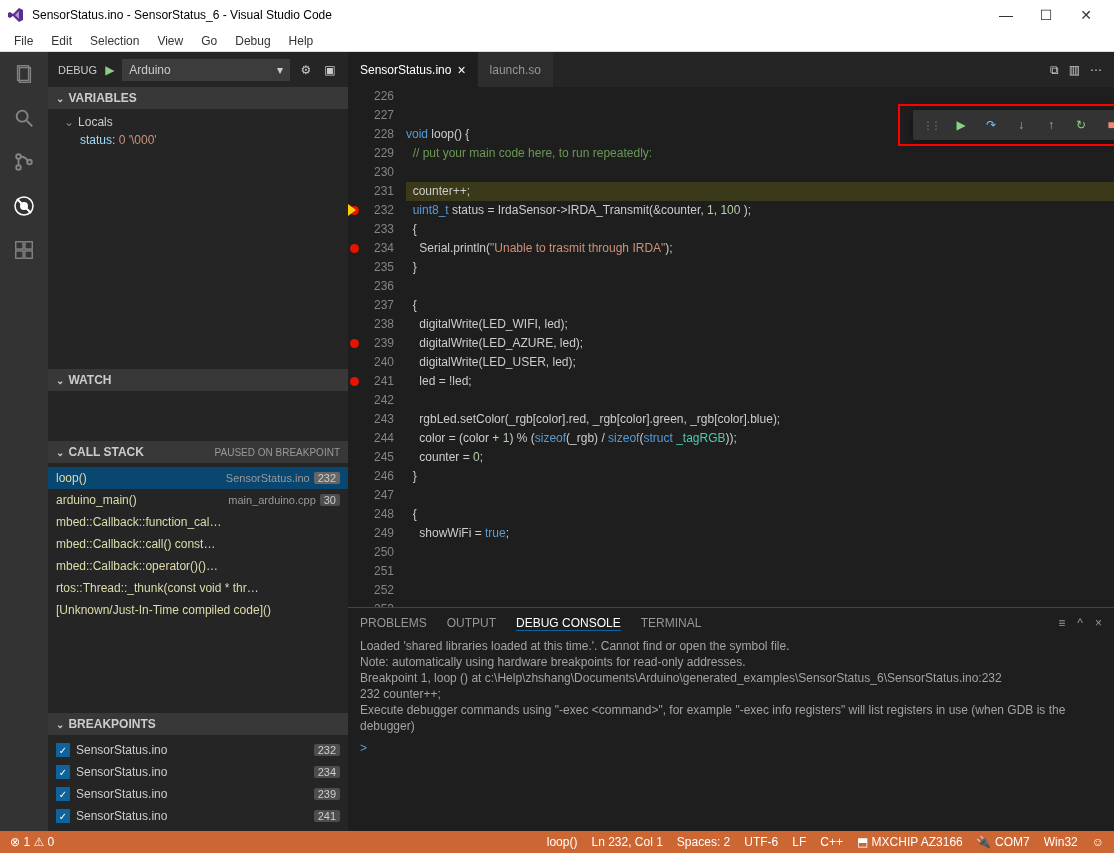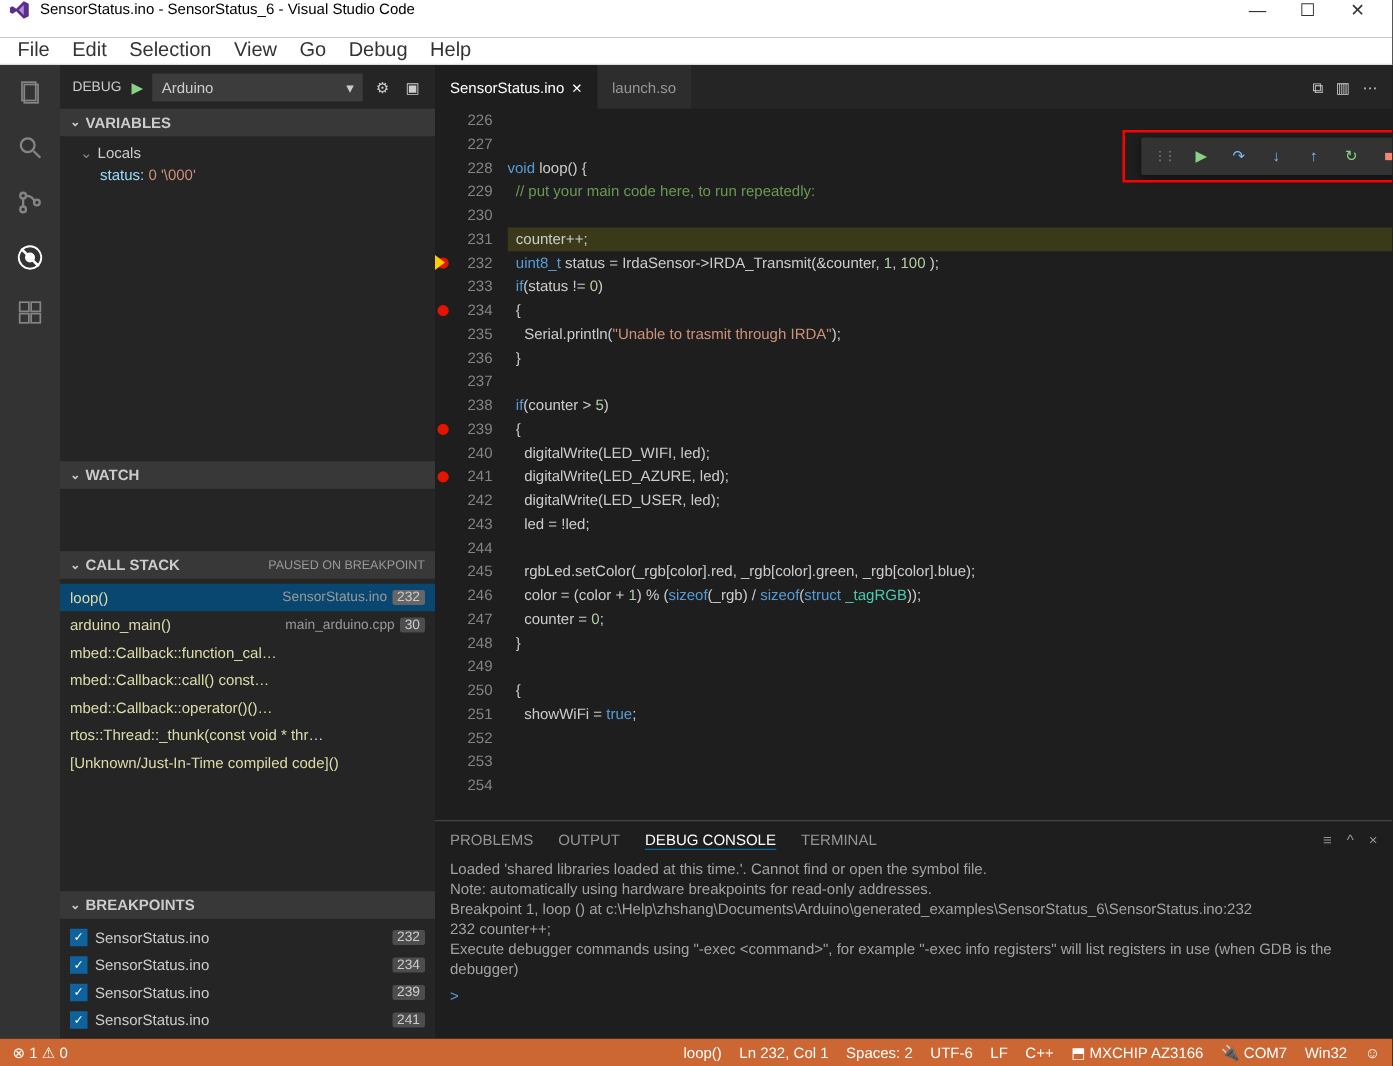--- a/index.html
+++ b/index.html
@@ -1,22 +1,22 @@
 <!DOCTYPE html>
 <html><head>
 <meta charset="utf-8">
 <style>
 *{margin:0;padding:0;box-sizing:border-box;font-family:"Segoe UI",sans-serif;font-size:12px}
 body{background:#1e1e1e;color:#ccc;width:1114px;height:853px;overflow:hidden;display:flex;flex-direction:column}
-.titlebar{height:30px;background:#fff;color:#000;display:flex;align-items:flex-start;padding:0 8px}
+.titlebar{height:30px;background:#fff;color:#000;display:flex;align-items:center;padding:0 8px}
 .titlebar .vs-icon{width:16px;height:16px;margin-right:8px}
 .titlebar .title{flex:1;font-size:12px}
 .titlebar .wbtn{width:40px;text-align:center;font-size:14px;color:#333}
 .menubar{height:22px;background:#fff;color:#333;display:flex;align-items:center;padding:0 8px;gap:6px;border-bottom:1px solid #ddd}
-.menubar span{padding:2px 6px;font-size:16px}
+.menubar span{padding:2px 6px;font-size:12px}
 .main{flex:1;display:flex;overflow:hidden}
 .activitybar{width:48px;background:#333;display:flex;flex-direction:column;align-items:center;padding-top:10px;gap:20px}
 .activitybar .ab-icon{width:24px;height:24px;color:#858585;display:flex;align-items:center;justify-content:center}
 .activitybar .ab-icon.active{color:#fff}
 .sidebar{width:300px;background:#252526;display:flex;flex-direction:column;overflow:hidden}
 .debug-header{height:35px;display:flex;align-items:center;padding:0 10px;gap:8px}
 .debug-label{font-size:11px;color:#ccc}
 .debug-select{flex:1;height:22px;background:#3c3c3c;border:1px solid #3c3c3c;color:#ccc;display:flex;align-items:center;padding:0 6px;gap:6px}
 .play-icon{color:#89d185}
 .gear-icon,.console-icon{color:#ccc;width:16px;text-align:center}
@@ -51,21 +51,21 @@
 .dbtn{width:16px;height:16px;display:flex;align-items:center;justify-content:center}
 .editor{flex:1;display:flex;overflow:hidden;font-family:Consolas,monospace;font-size:13px;line-height:19px}
 .gutter{width:58px;text-align:right;color:#858585;padding-right:12px;position:relative}
 .gutter .ln{height:19px;position:relative}
 .bp-dot{position:absolute;left:2px;top:5px;width:9px;height:9px;background:#e51400;border-radius:50%}
 .bp-current{position:absolute;left:0px;top:3px;width:0;height:0;border-left:8px solid #ffcc00;border-top:6px solid transparent;border-bottom:6px solid transparent}
 .code{flex:1;overflow:hidden}
 .code .line{height:19px;white-space:pre}
 .code .line.hl{background:#3a3a1a}
 .k{color:#569cd6}.s{color:#ce9178}.c{color:#6a9955}.fn{color:#dcdcaa}.n{color:#b5cea8}.t{color:#4ec9b0}
-.bottom-panel{height:175px;border-top:1px solid #444;display:flex;flex-direction:column}
+.bottom-panel{height:224px;border-top:1px solid #444;display:flex;flex-direction:column}
 .bp-tabs{height:30px;display:flex;align-items:center;padding:0 12px;gap:20px;font-size:11px;color:#969696}
 .bp-tabs .bpt.active{color:#fff;border-bottom:1px solid #0e639c}
 .bp-tabs .bpa{margin-left:auto;display:flex;gap:12px}
 .console{flex:1;padding:0 12px;font-family:Consolas,monospace;font-size:12px;color:#ce9178;overflow:hidden;line-height:16px}
 .console .info{color:#a3a3a3}
 .console .prompt{color:#569cd6;margin-top:6px}
 .statusbar{height:22px;background:#cc6633;color:#fff;display:flex;align-items:center;padding:0 10px;gap:32px;font-size:12px}
 .statusbar .right{margin-left:auto;display:flex;gap:14px}
 .vspace{flex:1}
 svg{display:block}
@@ -284,26 +284,24 @@
           <div class="ln">254</div>
         </div>
       <div class="code" id="code">
           <div class="line"></div>
           <div class="line"></div>
           <div class="line"><span class="k">void</span> <fn>loop</fn>() {</div>
           <div class="line">  <span class="c">// put your main code here, to run repeatedly:</span></div>
           <div class="line"></div>
           <div class="line hl">  counter++;</div>
           <div class="line">  <span class="k">uint8_t</span> status = IrdaSensor-&gt;<fn>IRDA_Transmit</fn>(&amp;counter, <span class="n">1</span>, <span class="n">100</span> );</div>
-          <div class="line">  <span class="k">if</span>(status != <span class="n">0</span>)</div>
           <div class="line">  {</div>
           <div class="line">    Serial.<fn>println</fn>(<span class="s">"Unable to trasmit through IRDA"</span>);</div>
           <div class="line">  }</div>
           <div class="line"></div>
-          <div class="line">  <span class="k">if</span>(counter &gt; <span class="n">5</span>)</div>
           <div class="line">  {</div>
           <div class="line">    <fn>digitalWrite</fn>(LED_WIFI, led);</div>
           <div class="line">    <fn>digitalWrite</fn>(LED_AZURE, led);</div>
           <div class="line">    <fn>digitalWrite</fn>(LED_USER, led);</div>
           <div class="line">    led = !led;</div>
           <div class="line"></div>
           <div class="line">    rgbLed.<fn>setColor</fn>(_rgb[color].red, _rgb[color].green, _rgb[color].blue);</div>
           <div class="line">    color = (color + <span class="n">1</span>) % (<span class="k">sizeof</span>(_rgb) / <span class="k">sizeof</span>(<span class="k">struct</span> <span class="t">_tagRGB</span>));</div>
           <div class="line">    counter = <span class="n">0</span>;</div>
           <div class="line">  }</div>

